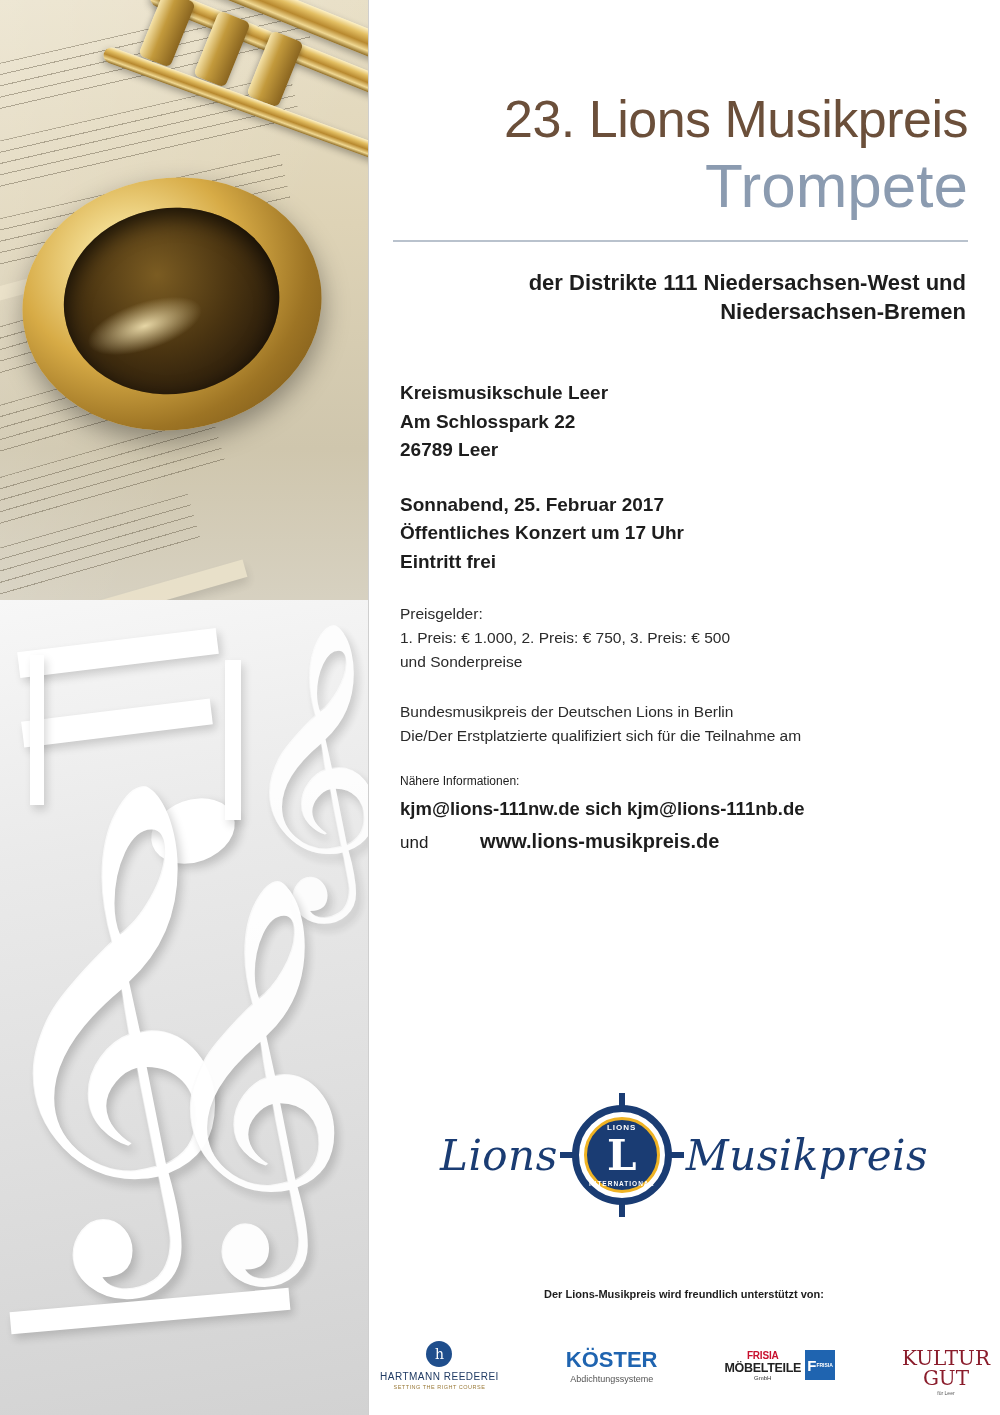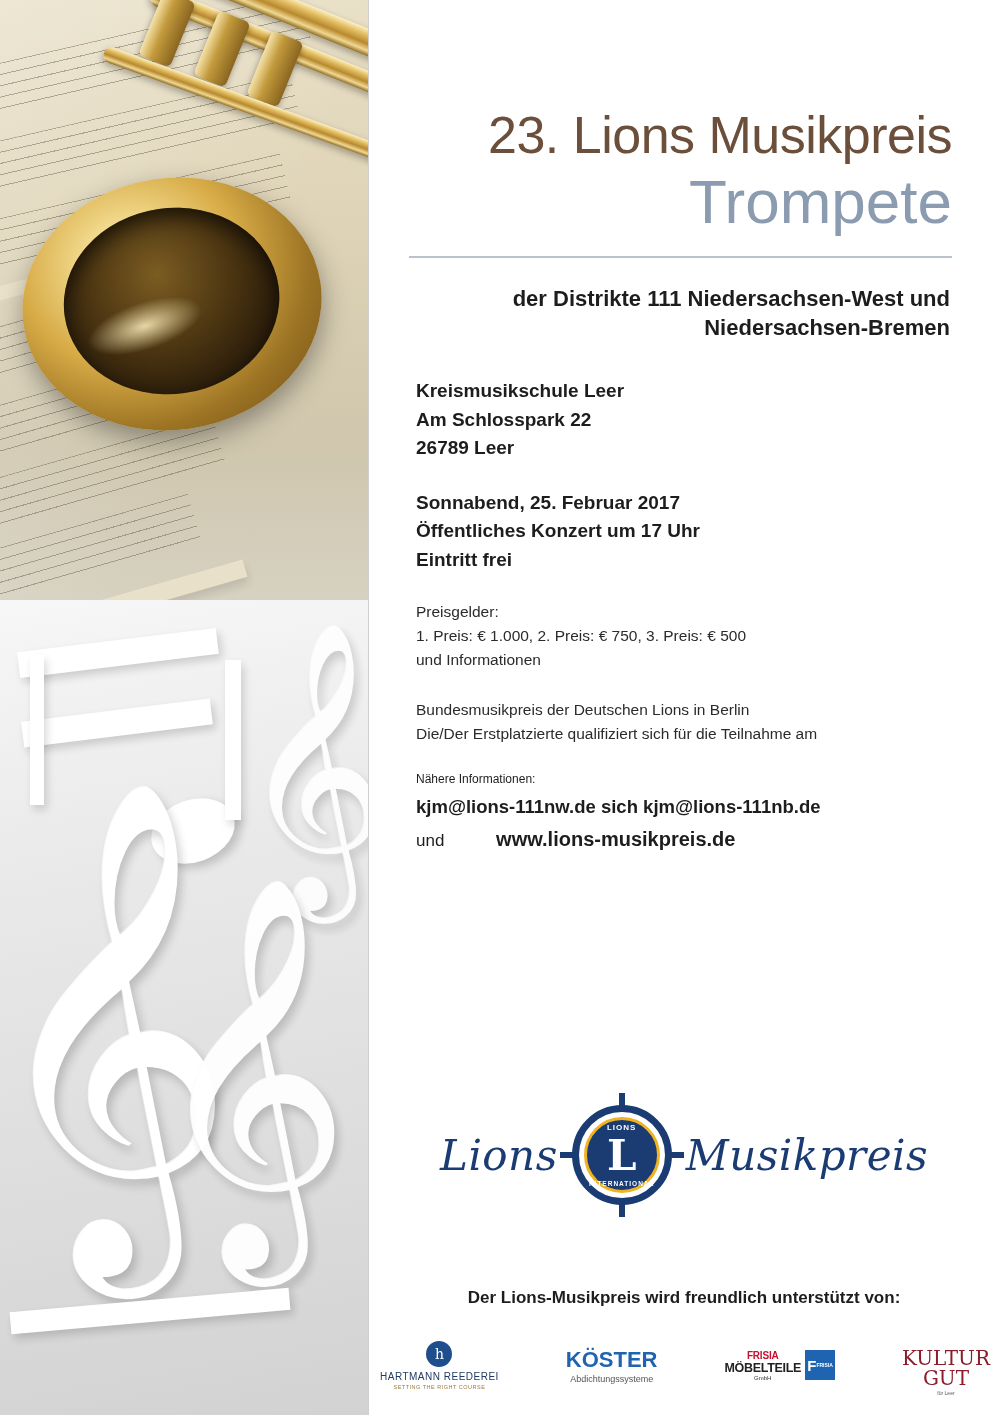--- a/index.html
+++ b/index.html
@@ -120,41 +120,41 @@
     transform: rotate(-20deg);
   }
   .sep-line {
     position:absolute; left:368px; top:0; width:1px; height:1415px;
     background:#cfcfcf;
   }
 
   
   .right-col {
     position:absolute; left:368px; top:0; width:632px; height:1415px;
-    padding: 16px;
+    padding: 0;
   }
   .title-wrap { padding: 92px 32px 0 0; text-align: right; }
   .title-main {
     font-size: 52px; font-weight: 400; color: #6b4f3a;
     letter-spacing: -0.5px; line-height: 1.05;
     font-family: "Liberation Sans", sans-serif;
   }
   .title-sub {
     font-size: 62px; font-weight: 400; color: #8b9bb0;
     line-height: 1.05; margin-top: 6px;
   }
   .rule {
     margin: 22px 32px 0 25px;
     height: 2px; background: #b9c2cd;
   }
 
   .body { padding: 26px 34px 0 32px; color:#1d1d1d; }
   .headline {
     font-size: 22px; font-weight: bold; line-height: 1.35;
-    text-align: right; margin-bottom: 34px;
+    text-align: right; margin-bottom: 52px;
   }
   .block { margin-bottom: 26px; }
   .bold-line { font-size: 19px; font-weight: bold; line-height: 1.5; }
   .small-line { font-size: 15.5px; font-weight: normal; line-height: 1.55; color:#2b2b2b; }
   .spaced { margin-top: 26px; }
   .info-label { font-size: 12px; margin-bottom: 10px; }
   .mail-line { font-size: 18.5px; font-weight: bold; margin-bottom: 10px; }
   .url-line { font-size: 17px; }
   .url-line b { font-size: 20px; margin-left: 47px; }
 
@@ -194,21 +194,21 @@
   .em-point {
     position:absolute; background:#1a3c73;
   }
   .p-up { left:55px; top:-4px; width:6px; height:22px; }
   .p-dn { left:55px; bottom:-4px; width:6px; height:22px; }
   .p-lf { left:-4px; top:55px; width:22px; height:6px; }
   .p-rt { right:-4px; top:55px; width:22px; height:6px; }
 
   .sponsor-title {
     position:absolute; left:368px; top:1288px; width:632px;
-    text-align:center; font-size:17px; font-weight:bold; color:#1d1d1d;
+    text-align:center; font-size:11px; font-weight:bold; color:#1d1d1d;
   }
   .sponsors {
     position:absolute; left:380px; top:1325px; width:610px; height:80px;
     display:flex; align-items:center; justify-content:space-between;
   }
   .sp { text-align:center; }
   .sp-hr-circle {
     width:26px;height:26px;border-radius:50%;background:#1f4e8c;margin:0 auto 4px;
     color:#fff;font-size:14px;line-height:26px;font-family:"DejaVu Serif",serif;
   }
@@ -289,21 +289,21 @@
 
       <div class="block">
         <div class="bold-line">Sonnabend, 25. Februar 2017</div>
         <div class="bold-line">Öffentliches Konzert um 17 Uhr</div>
         <div class="bold-line">Eintritt frei</div>
       </div>
 
       <div class="block">
         <div class="small-line">Preisgelder:</div>
         <div class="small-line">1. Preis: € 1.000, 2. Preis: € 750, 3. Preis: € 500</div>
-        <div class="small-line">und Informationen</div>
+        <div class="small-line">und Sonderpreise</div>
       </div>
 
       <div class="block">
         <div class="small-line">Bundesmusikpreis der Deutschen Lions in Berlin</div>
         <div class="small-line">Die/Der Erstplatzierte qualifiziert sich für die Teilnahme am</div>
       </div>
 
       <div class="block spaced">
         <div class="info-label">Nähere Informationen:</div>
         <div class="mail-line">kjm@lions-111nw.de sich kjm@lions-111nb.de</div>

